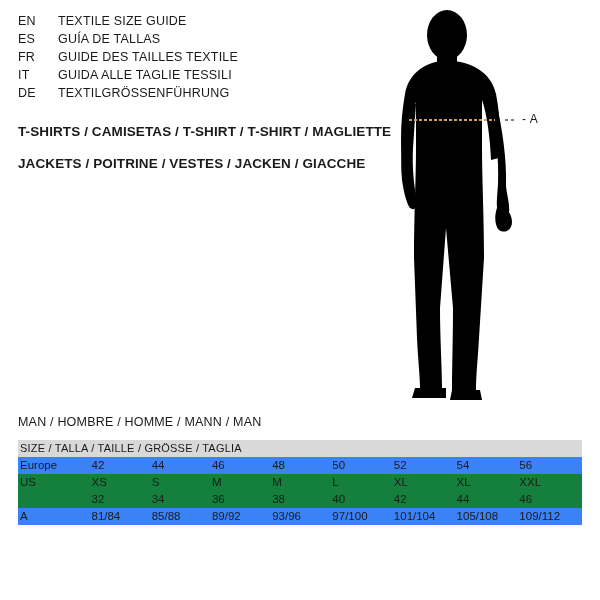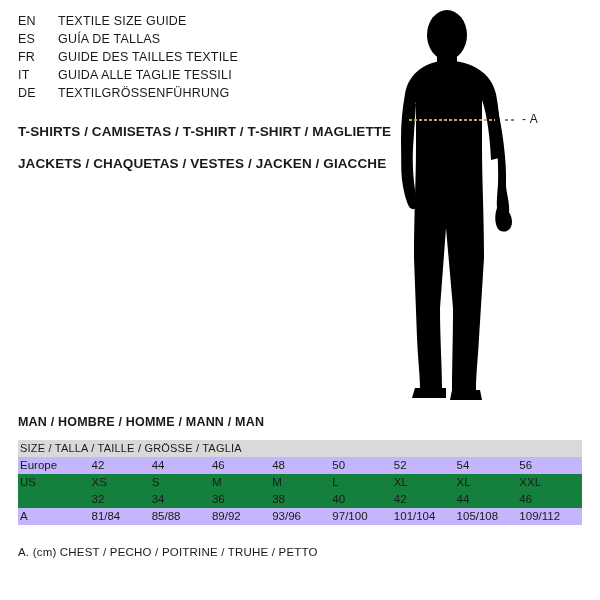--- a/index.html
+++ b/index.html
@@ -77,21 +77,21 @@
     font-size: 12px;
     letter-spacing: 0.5px;
   }
 
   
   .table-title {
     position: absolute;
     left: 18px;
     top: 415px;
     font-size: 12.5px;
-    font-weight: bold;
+    font-weight: normal;
     letter-spacing: 0.2px;
   }
   table.sizes {
     position: absolute;
     left: 18px;
     top: 440px;
     width: 564px;
     border-collapse: collapse;
     font-size: 11.5px;
   }
@@ -105,21 +105,21 @@
   }
   table.sizes thead th {
     background: #d9d9d9;
     font-size: 11px;
     letter-spacing: 0.2px;
   }
   table.sizes tbody tr.shade td {
     background: #15803d;
   }
   table.sizes tbody tr.plain td {
-    background: #c4b5fd;
+    background: #3b82f6;
   }
   table.sizes .c0 { width: 82px; padding-left: 2px; }
   table.sizes .c  { width: 68px; }
 
   .table-footnote {
     position: absolute;
     left: 18px;
     top: 546px;
     font-size: 11.5px;
     letter-spacing: 0.2px;
@@ -148,21 +148,21 @@
       <span class="lang-text">GUIDA ALLE TAGLIE TESSILI</span>
     </div>
     <div class="lang-row">
       <span class="lang-code">DE</span>
       <span class="lang-text">TEXTILGRÖSSENFÜHRUNG</span>
     </div>
   </div>
 
   <div class="cat-block">
     <div class="cat-line">T-SHIRTS / CAMISETAS / T-SHIRT / T-SHIRT / MAGLIETTE</div>
-    <div class="cat-line">JACKETS / CHAQUETAS / VESTES / JACKEN / GIACCHE</div>
+    <div class="cat-line">JACKETS / POITRINE / VESTES / JACKEN / GIACCHE</div>
   </div>
 
   <div class="figure-wrap">
     <svg width="200" height="400" viewBox="0 0 200 400">
 
       <ellipse cx="87" cy="27" rx="20" ry="25" fill="#000000"></ellipse>
 
       <rect x="77" y="46" width="20" height="12" fill="#000000"></rect>
 
       <path d="M87 52
@@ -263,15 +263,14 @@
         <td class="c">89/92</td>
         <td class="c">93/96</td>
         <td class="c">97/100</td>
         <td class="c">101/104</td>
         <td class="c">105/108</td>
         <td class="c">109/112</td>
       </tr>
     </tbody>
   </table>
 
-  <div class="table-footnote">A. (cm) CHEST / PECHO / POITRINE / TRUHE / PETTO</div>
 
 </div>
 
 </body></html>

